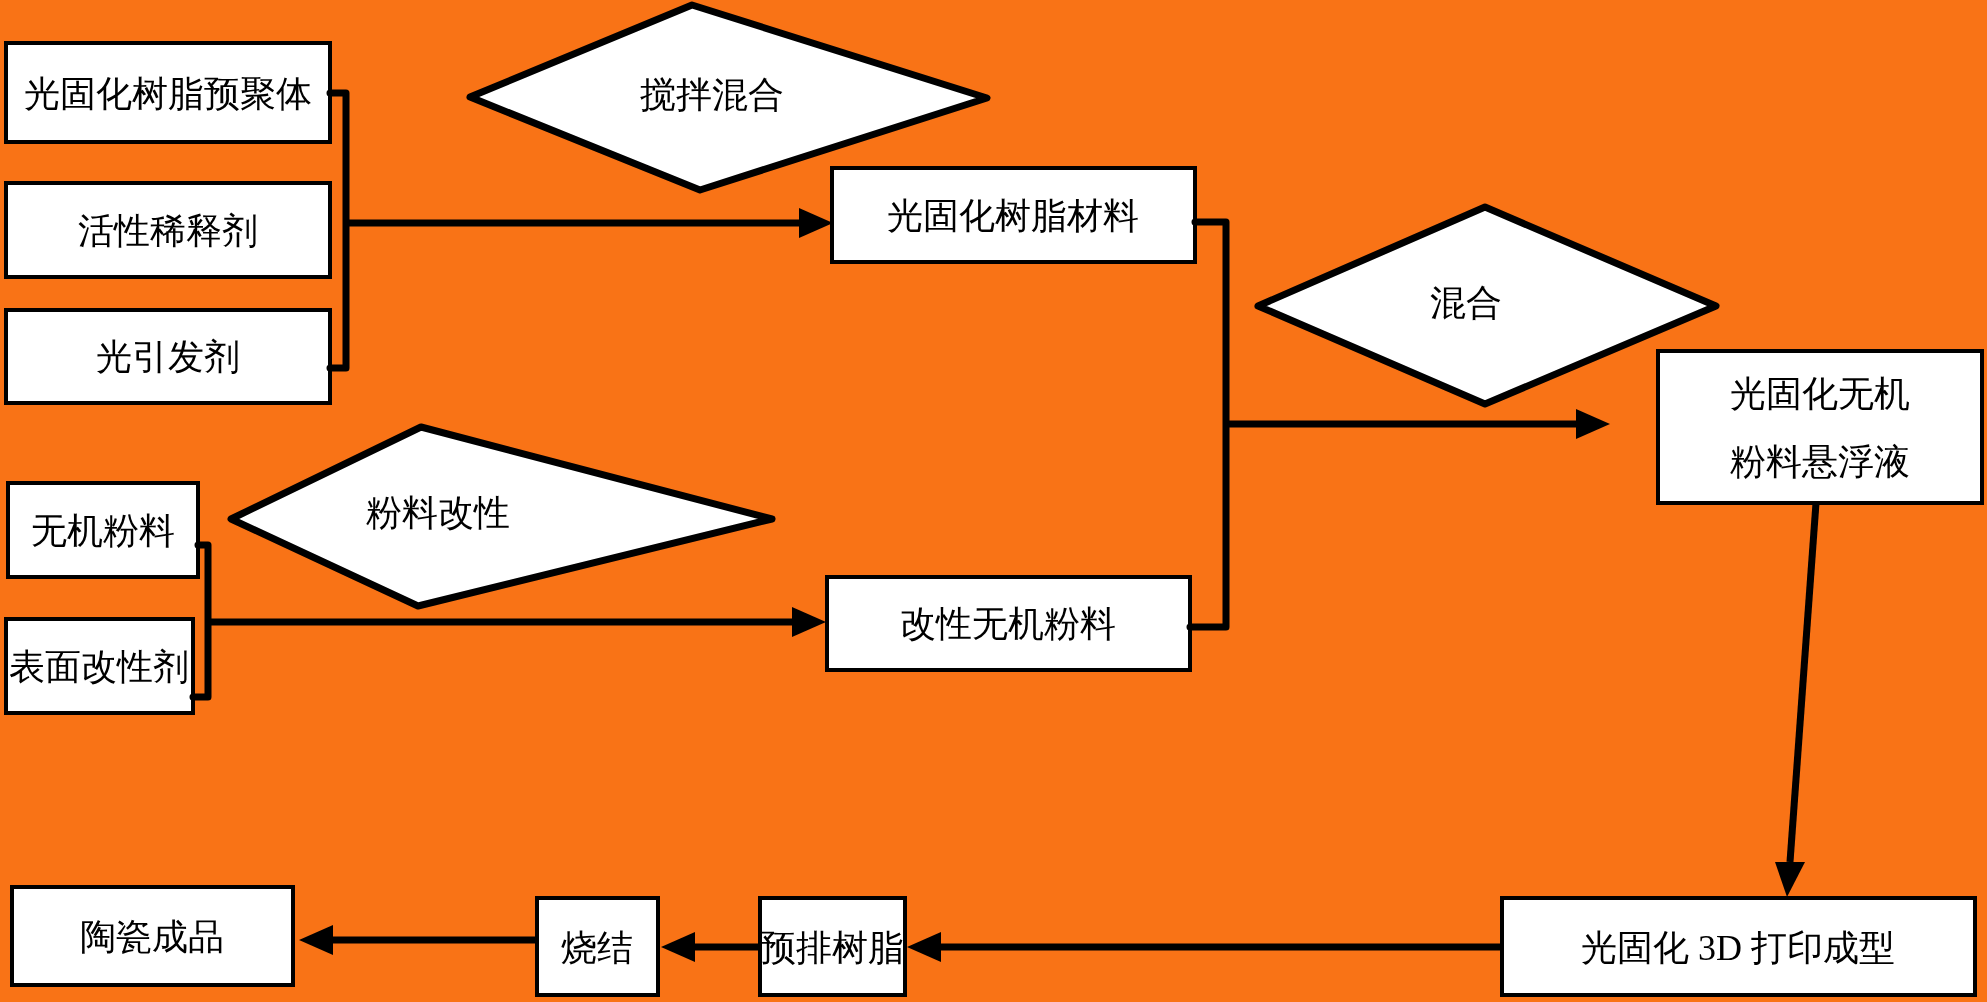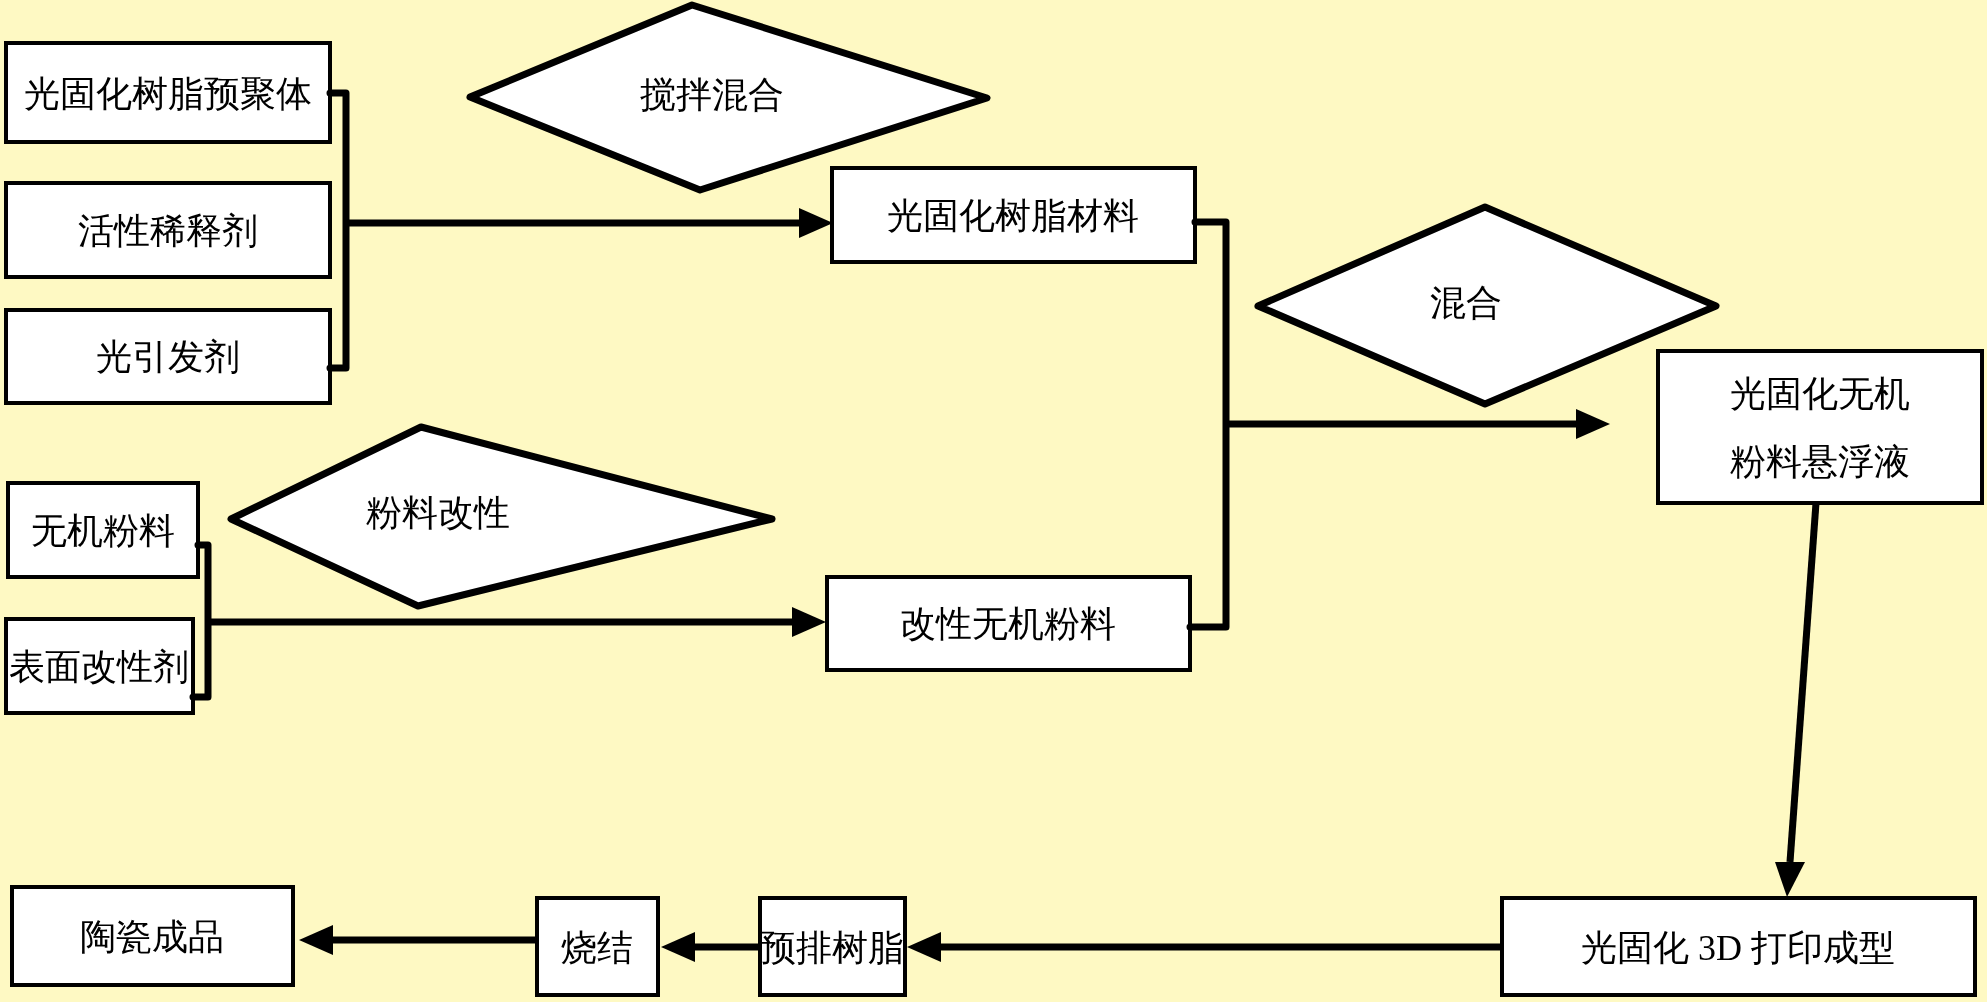--- a/index.html
+++ b/index.html
@@ -4,21 +4,21 @@
 <style>
   html, body {
     margin: 0;
     padding: 0;
     background: #ffffff;
   }
   #stage {
     position: relative;
     width: 1987px;
     height: 1002px;
-    background: #fef9c3;
+    background: #f97316;
     overflow: hidden;
   }
   svg {
     display: block;
     width: 1987px;
     height: 1002px;
   }
   .node-box {
     fill: #ffffff;
     stroke: #000000;

